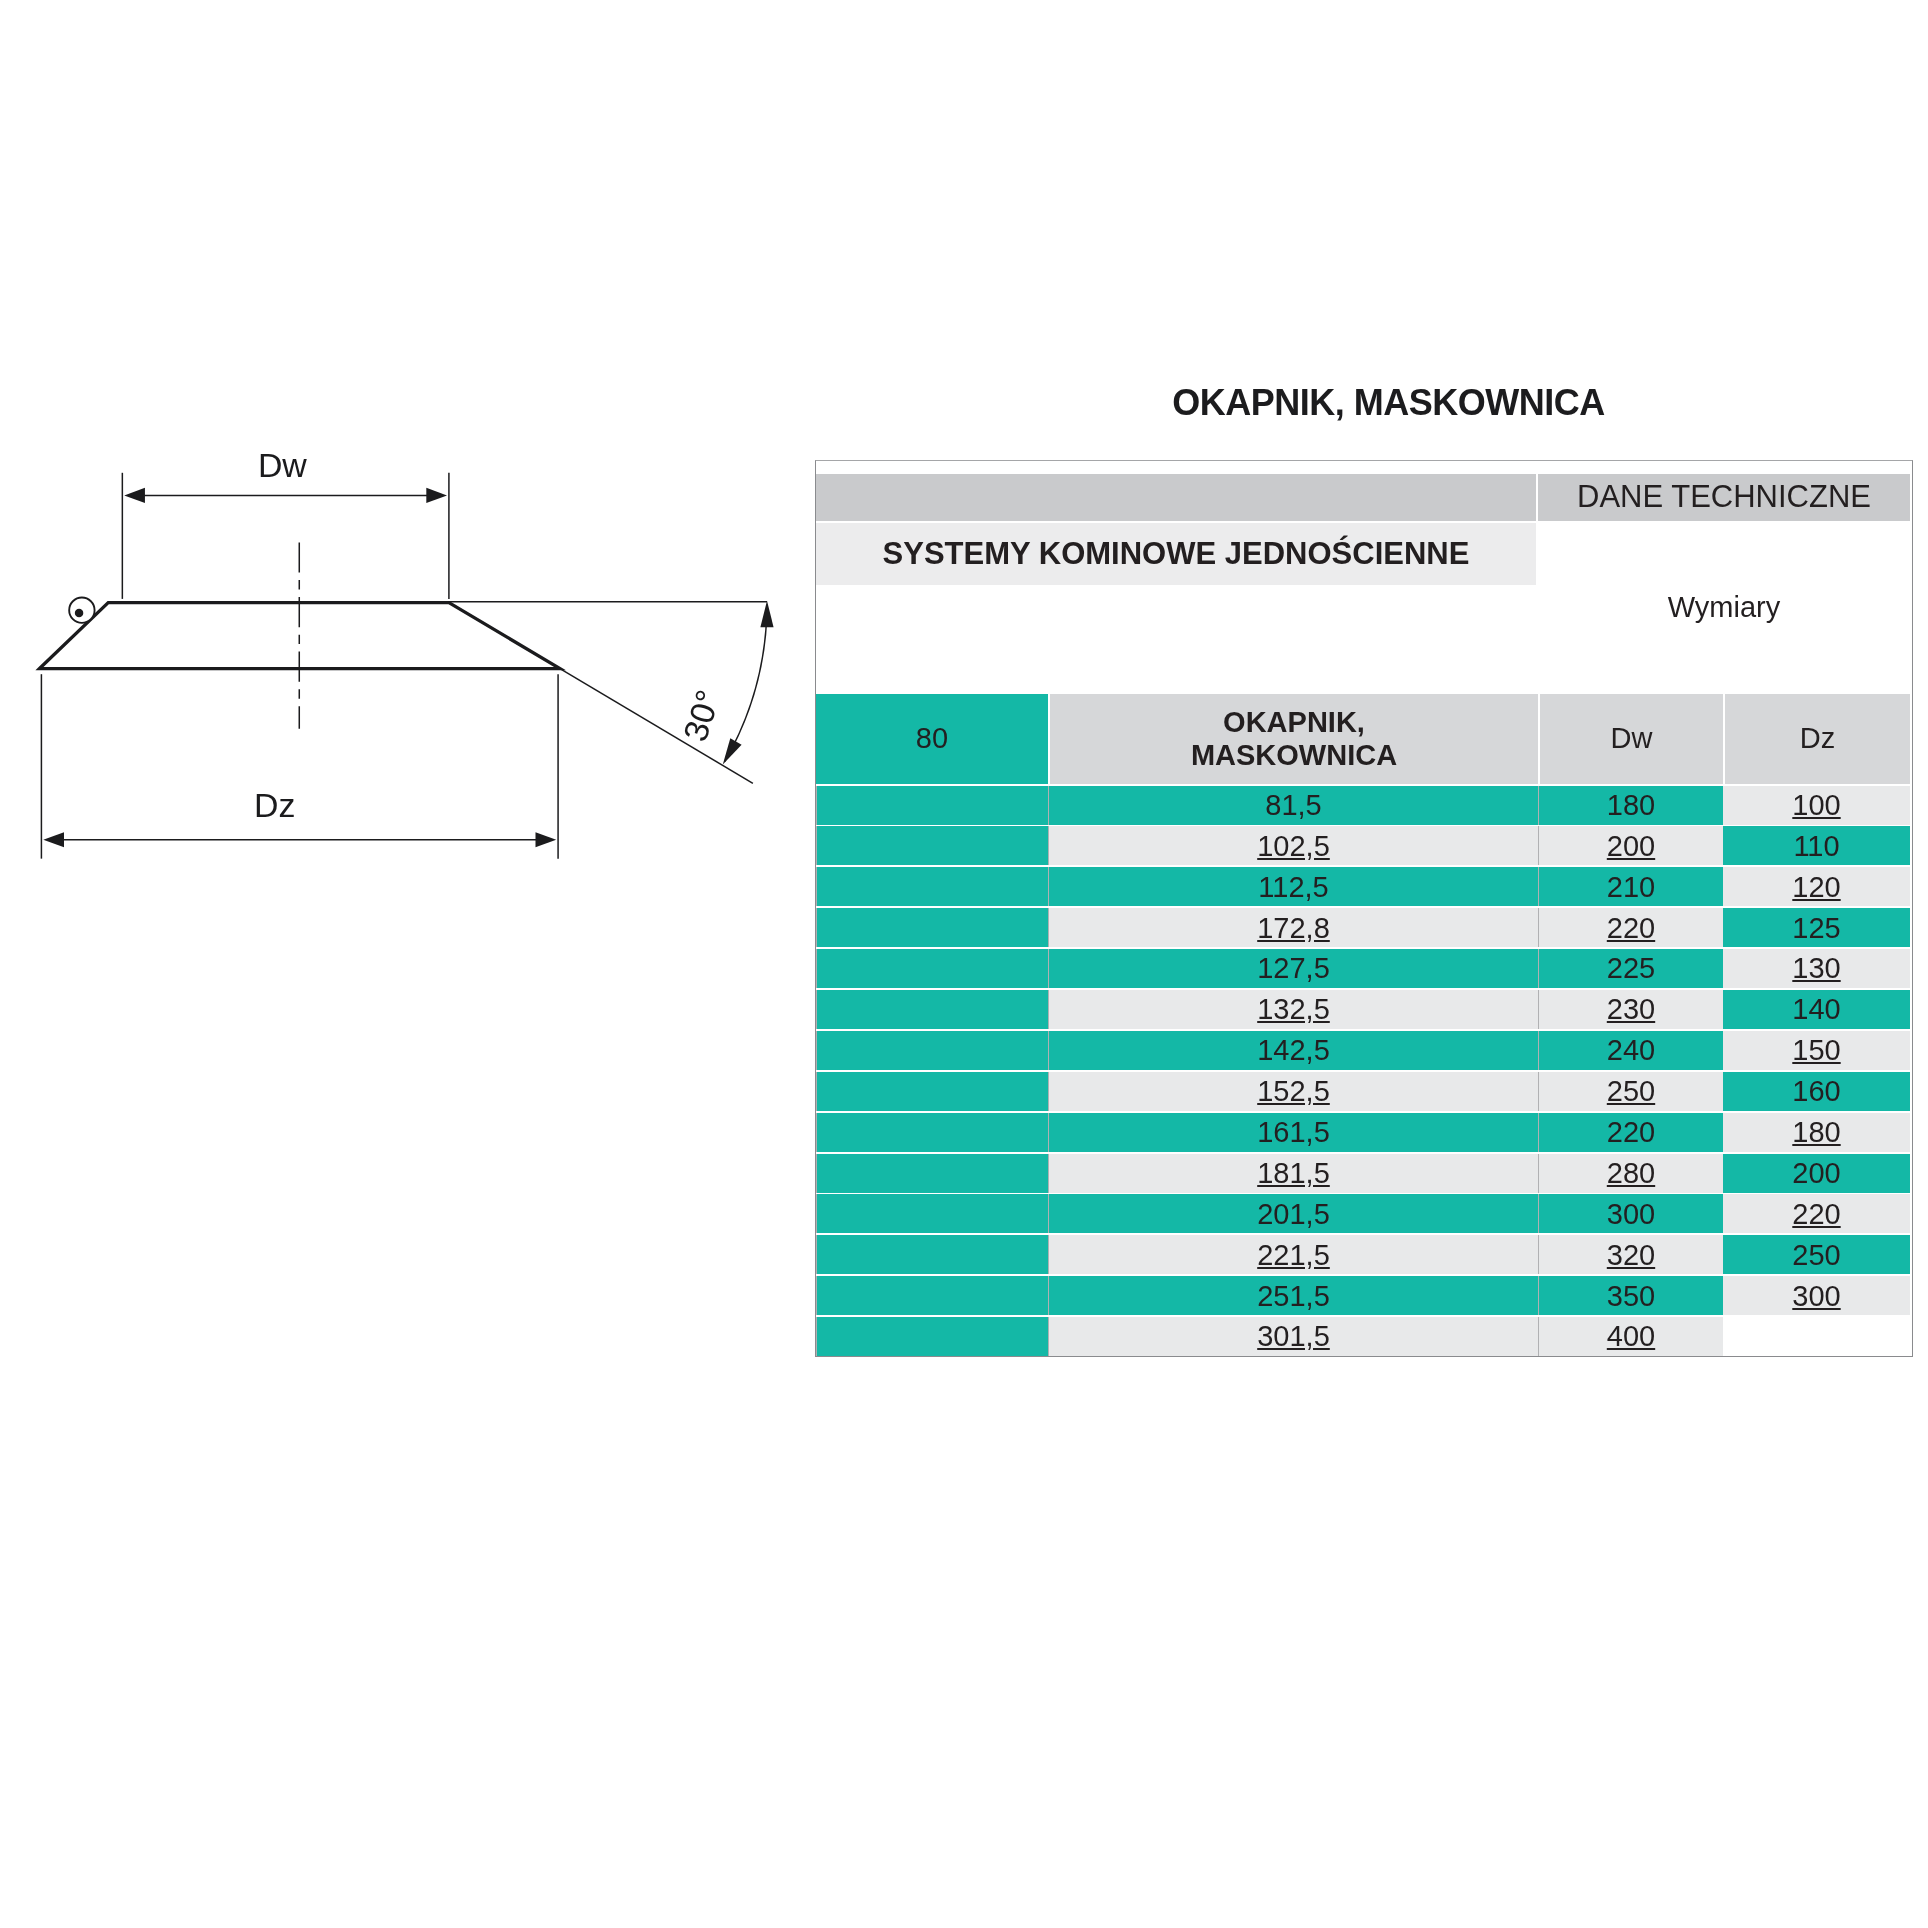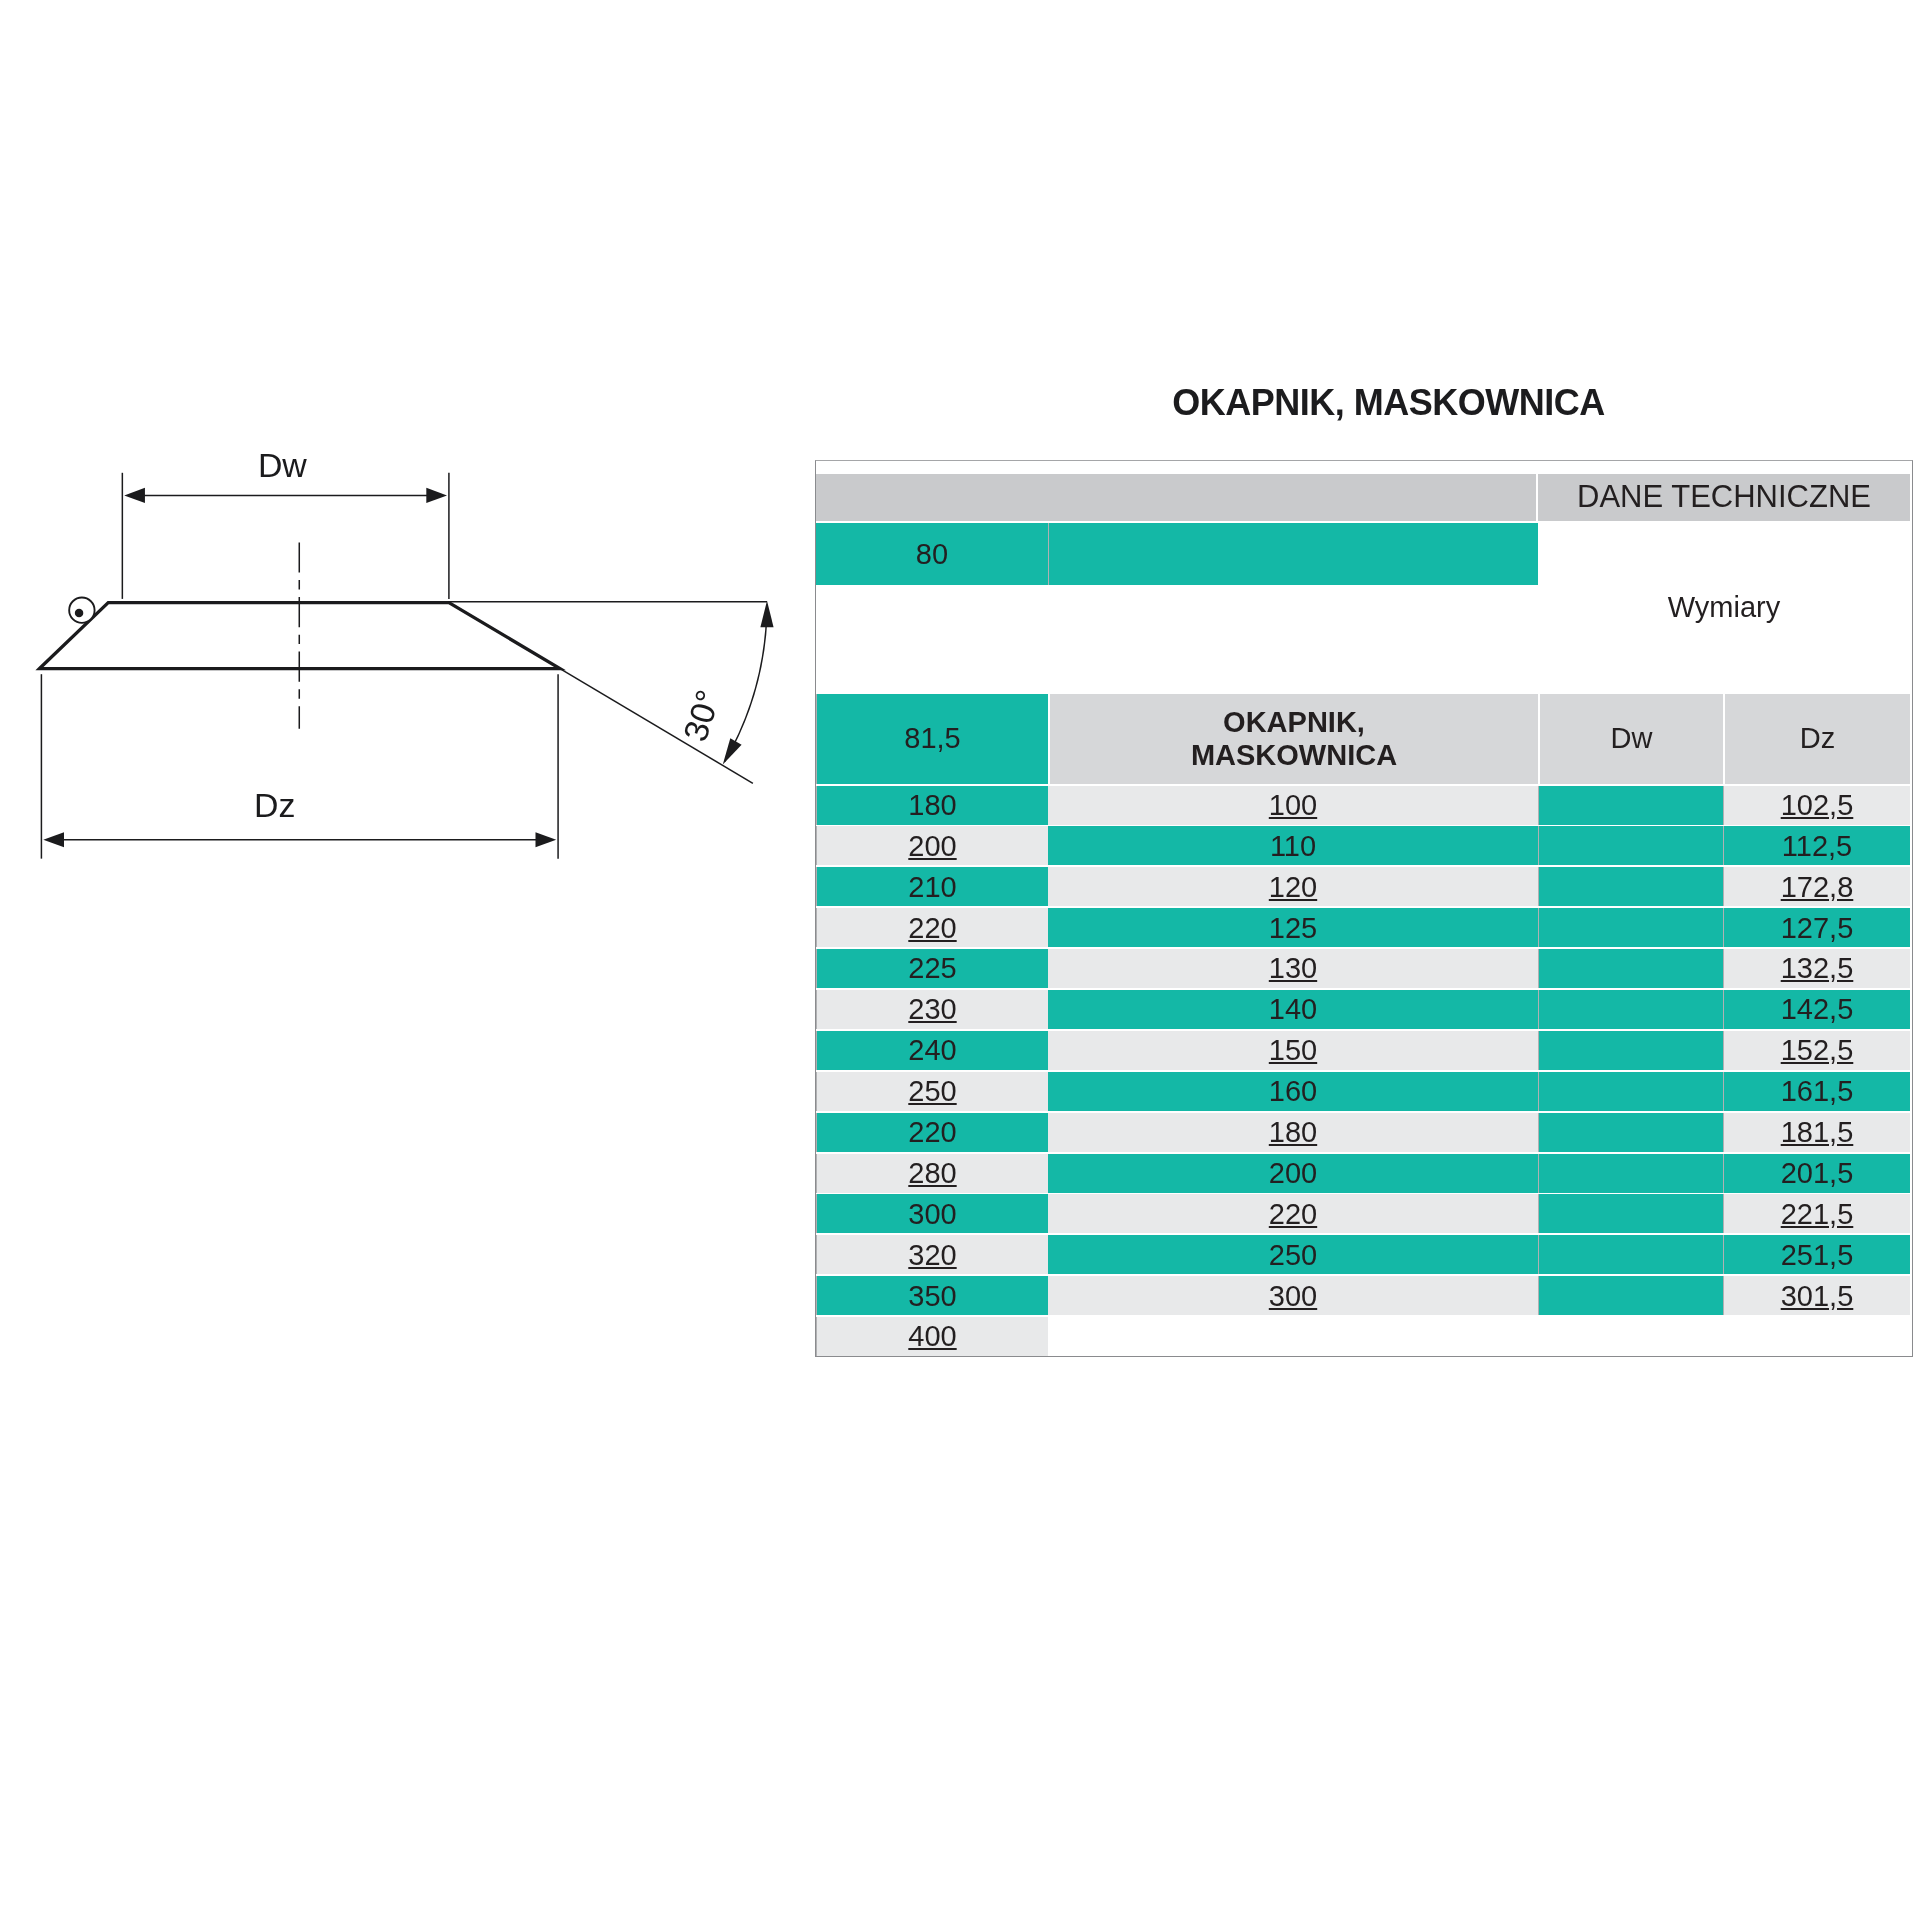--- a/index.html
+++ b/index.html
@@ -74,20 +74,21 @@
       <text x="746" y="772" text-anchor="middle" transform="rotate(-73 746 760)">30°</text>
     </g>
   </svg>
 
   <div class="tablewrap">
     <div class="grid">
 
       <div class="cell band-dark secgap r1 cl12"></div>
       <div class="cell band-dark r1 cl34 fs33">DANE TECHNICZNE</div>
 
+      <div class="cell band-light secgap bold fs33 r2 cl12">SYSTEMY KOMINOWE JEDNOŚCIENNE</div>
       <div class="cell wym">Wymiary</div>
 
       <div class="cell white secgap r3 cl12"></div>
 
       <div class="cell hdr hsep r4 c2">
         <span class="bold prodhead">OKAPNIK, MASKOWNICA</span>
       </div>
       <div class="cell hdr hsep r4 c3">Dw</div>
       <div class="cell hdr hsep r4 c4">Dz</div>
 

